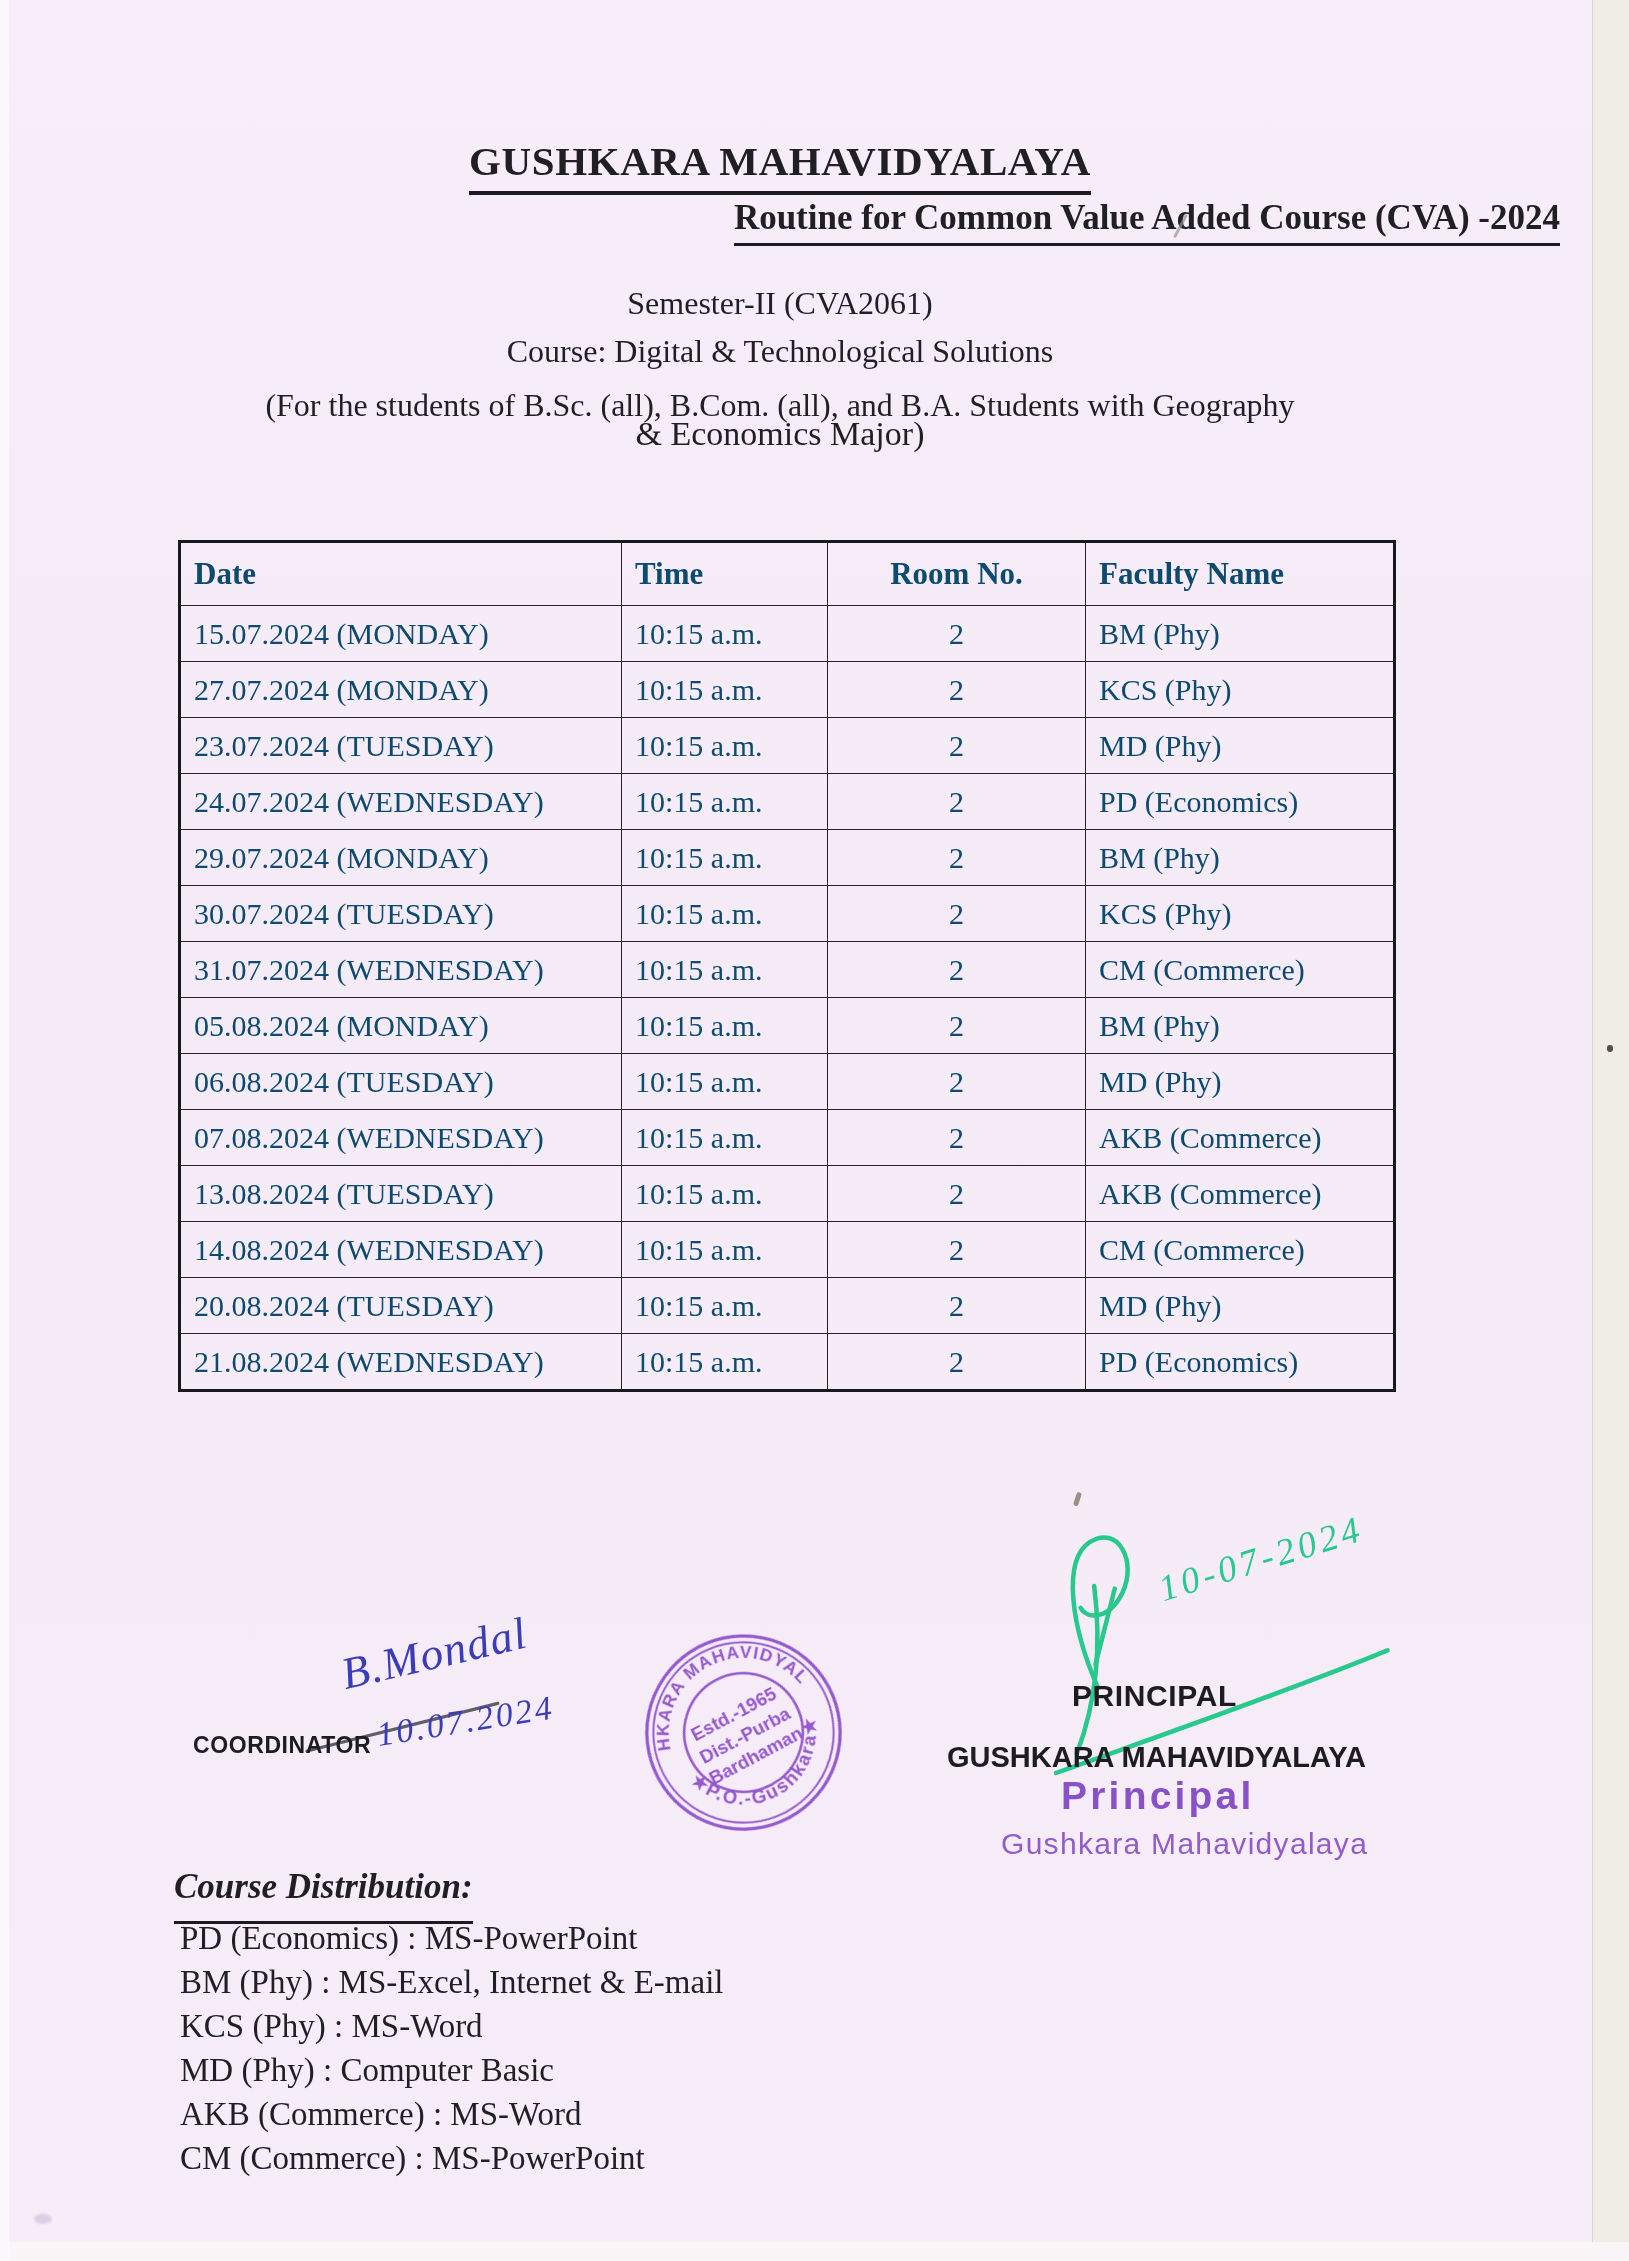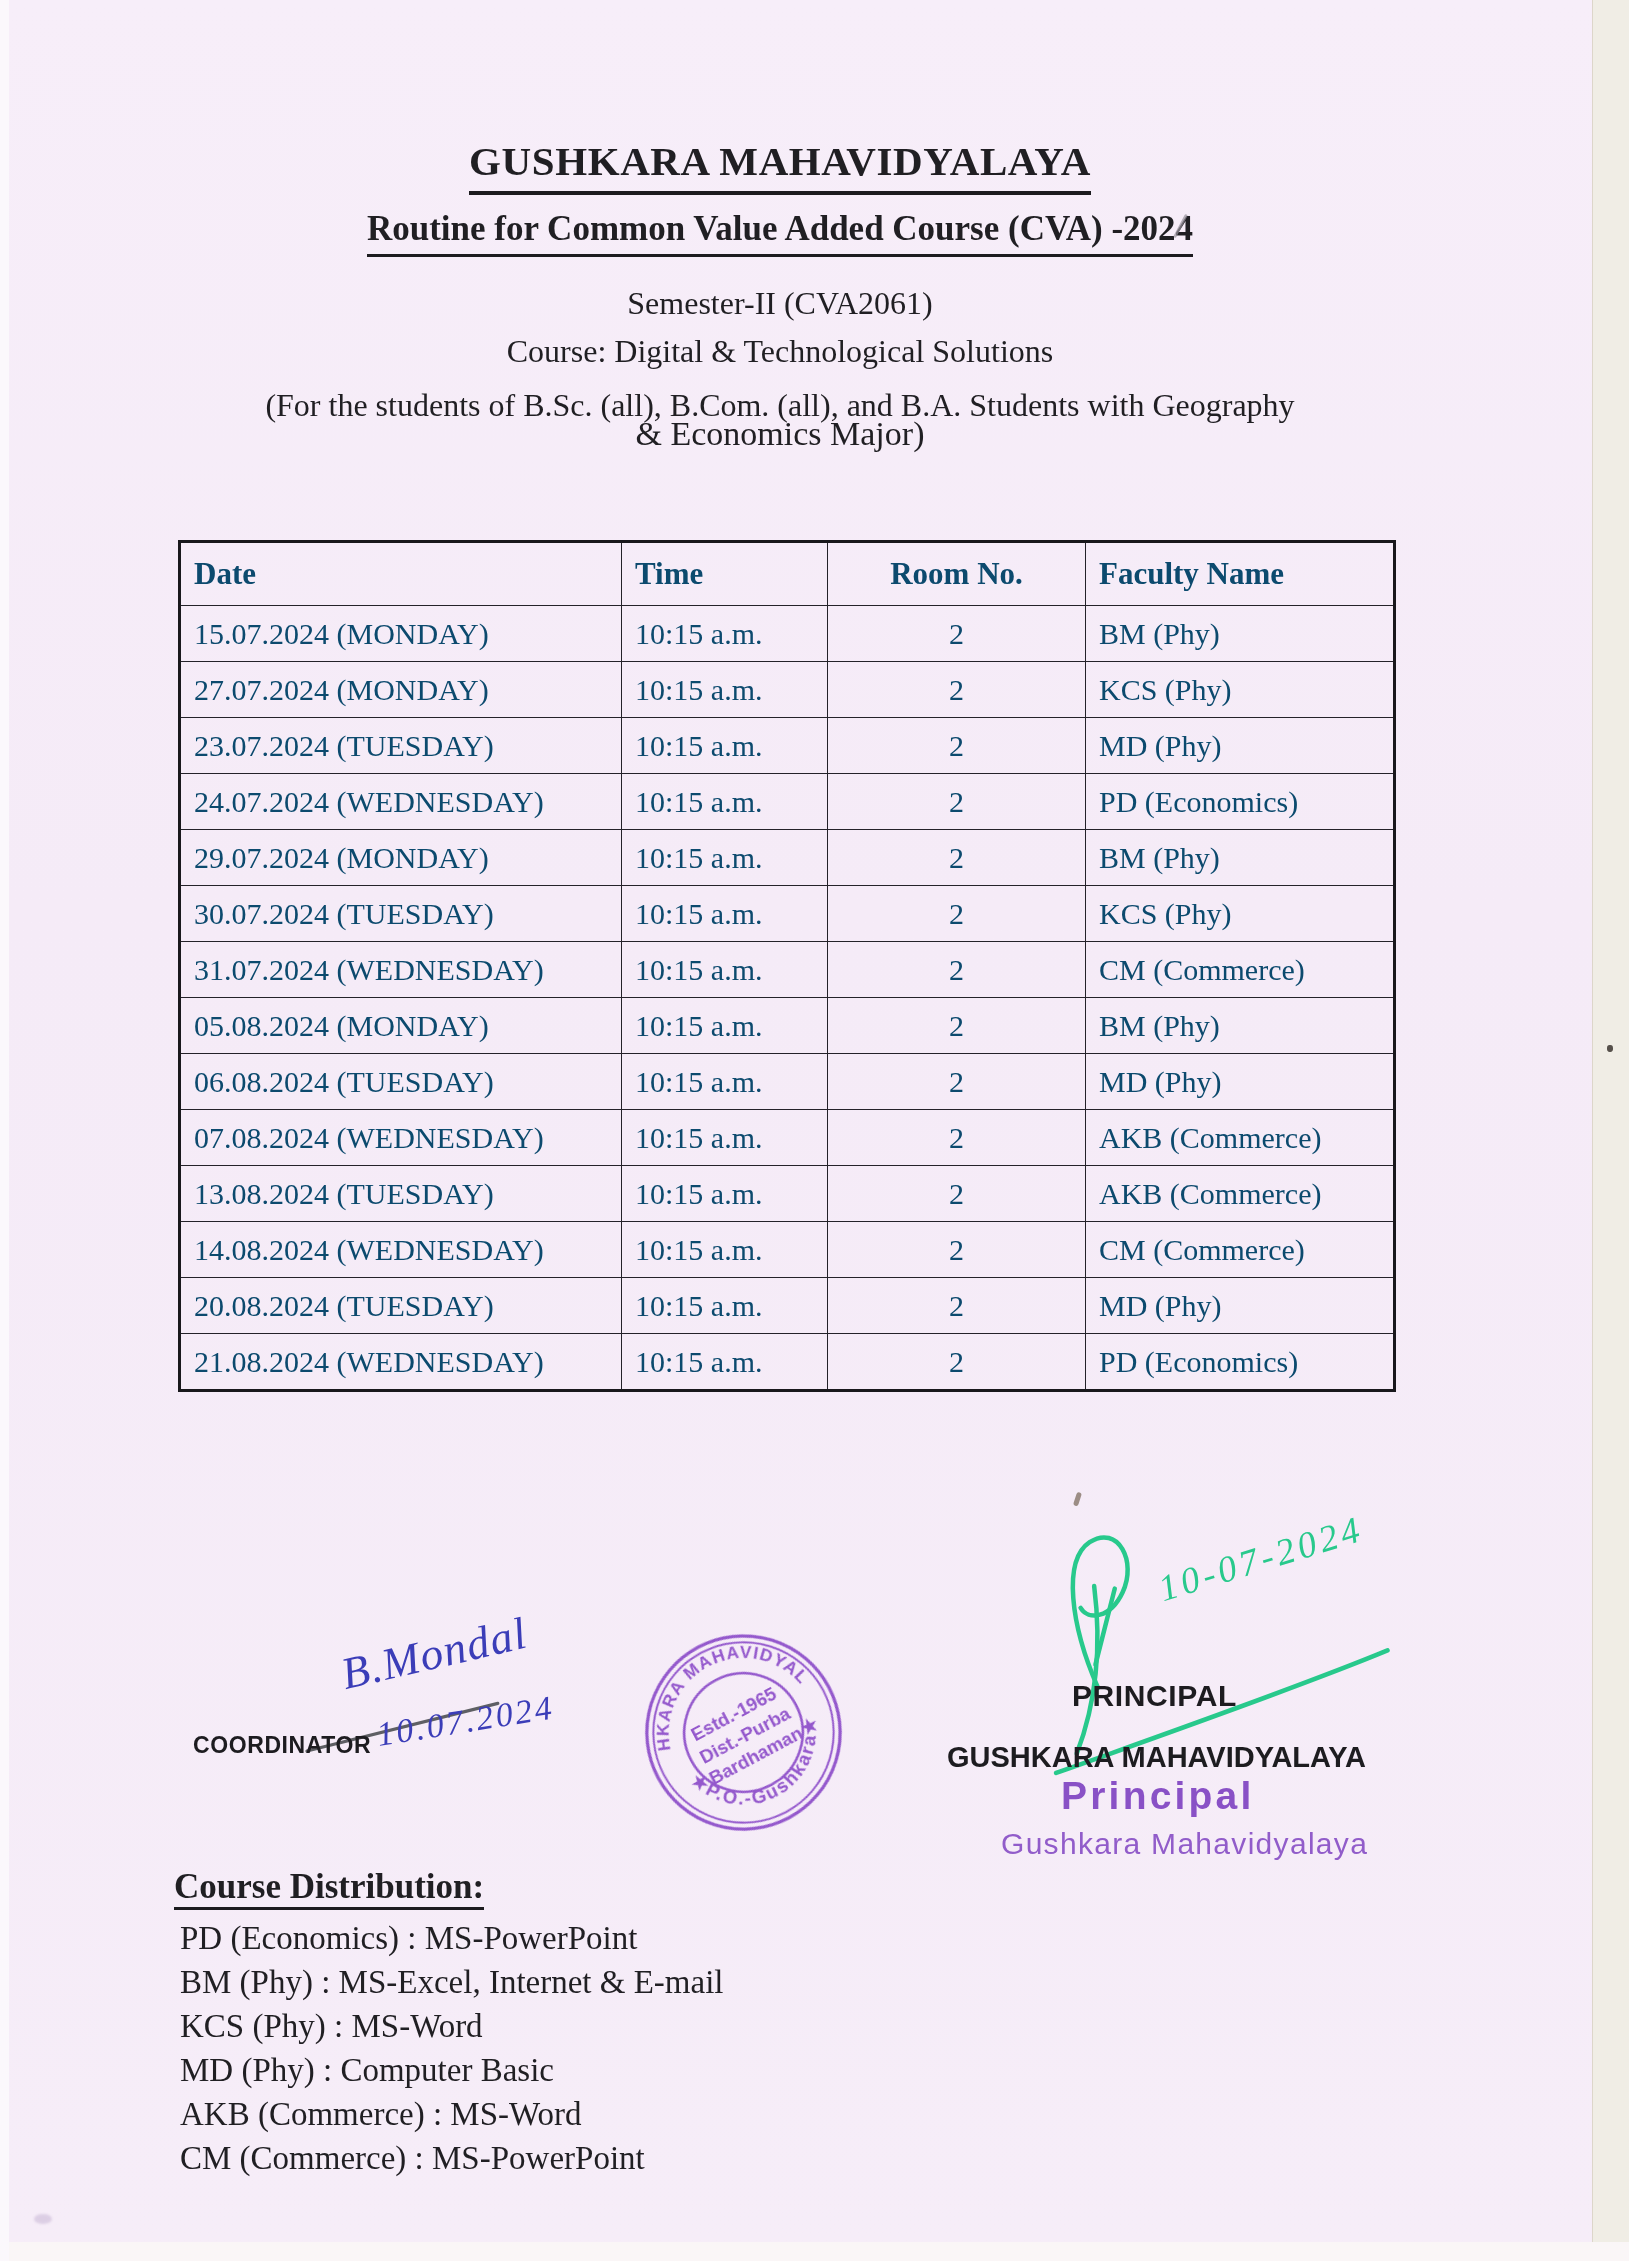--- a/index.html
+++ b/index.html
@@ -9,21 +9,21 @@
     font-family:"Liberation Serif",serif;color:#201f23;
   }
   .paper-tint{position:absolute;inset:0;background:linear-gradient(180deg,#f7eef9 0%,#f5ebf7 40%,#f6edf8 100%);}
   .scan-strip-right{position:absolute;top:0;right:0;width:37px;height:2261px;background:#f0ede5;border-left:0.6px solid #ddd6ca;}
   .scan-strip-bottom{position:absolute;left:0;bottom:0;width:1630px;height:19.3px;background:#faf6f7;}
   .scan-strip-left{position:absolute;top:0;left:0;width:9px;height:2261px;background:#fbf8fc;}
 
   .hdr{position:absolute;left:0;width:1560px;text-align:center;}
   .u{display:inline-block;border-bottom:4.5px solid #1c1b1f;padding-bottom:5.8px;}
   .title{top:137px;font-size:41px;font-weight:bold;letter-spacing:0.6px;}
-  .subtitle{top:209px;font-size:35px;font-weight:bold;}
+  .subtitle{top:198px;font-size:35px;font-weight:bold;text-align:right;}
   .subtitle .u{border-bottom-width:3.9px;padding-bottom:4.5px;}
   .semester{top:285px;font-size:32px;}
   .course{top:333px;font-size:32px;}
   .aud1{top:387px;font-size:32px;}
   .aud2{top:415px;font-size:34px;}
 
   table.routine{
     position:absolute;left:178px;top:540px;width:1216px;
     border-collapse:collapse;table-layout:fixed;
     font-size:30px;color:#0c4a6e;
@@ -59,21 +59,21 @@
   .stamp-wrap{position:absolute;left:634px;top:1623px;width:219px;height:219px;
     transform:rotate(-28deg);opacity:.9;filter:blur(0.3px);}
   .stamp-text{font-family:"Liberation Sans",sans-serif;font-weight:bold;fill:#8a49c8;}
 
   .stamp-principal{position:absolute;left:1061px;top:1774px;font-size:39px;color:#7b3cc0;
     font-family:"Liberation Sans",sans-serif;font-weight:bold;letter-spacing:3.2px;opacity:.88;filter:blur(0.3px);}
   .stamp-org{position:absolute;left:1001px;top:1827px;font-size:30px;color:#8044c2;
     font-family:"Liberation Sans",sans-serif;font-weight:500;letter-spacing:1.3px;opacity:.85;filter:blur(0.3px);}
 
   .dist-head{position:absolute;left:174px;top:1867px;font-size:35px;font-weight:bold;}
-  .dist-head .u{border-bottom-width:3.9px;padding-bottom:0;}
+  .dist-head .u{border-bottom-width:3.9px;padding-bottom:14px;font-style:italic;}
   .dist-list{position:absolute;left:180px;top:1916px;font-size:33px;line-height:44px;}
 
   .svg-layer{position:absolute;inset:0;pointer-events:none;}
 
   .tick-mark{position:absolute;left:1179px;top:213px;width:3.2px;height:26px;background:#97929b;
     transform:rotate(28deg);opacity:.7;border-radius:1.9px;}
   .speck-1{position:absolute;left:1607px;top:1045px;width:5.8px;height:7px;background:#56504b;border-radius:45%;}
   .speck-2{position:absolute;left:1075px;top:1492px;width:4.5px;height:14px;background:#6b5a48;
     transform:rotate(18deg);opacity:.65;border-radius:2.6px;}
   .speck-3{position:absolute;left:34px;top:2214px;width:18px;height:10.3px;background:#c3b1d2;

